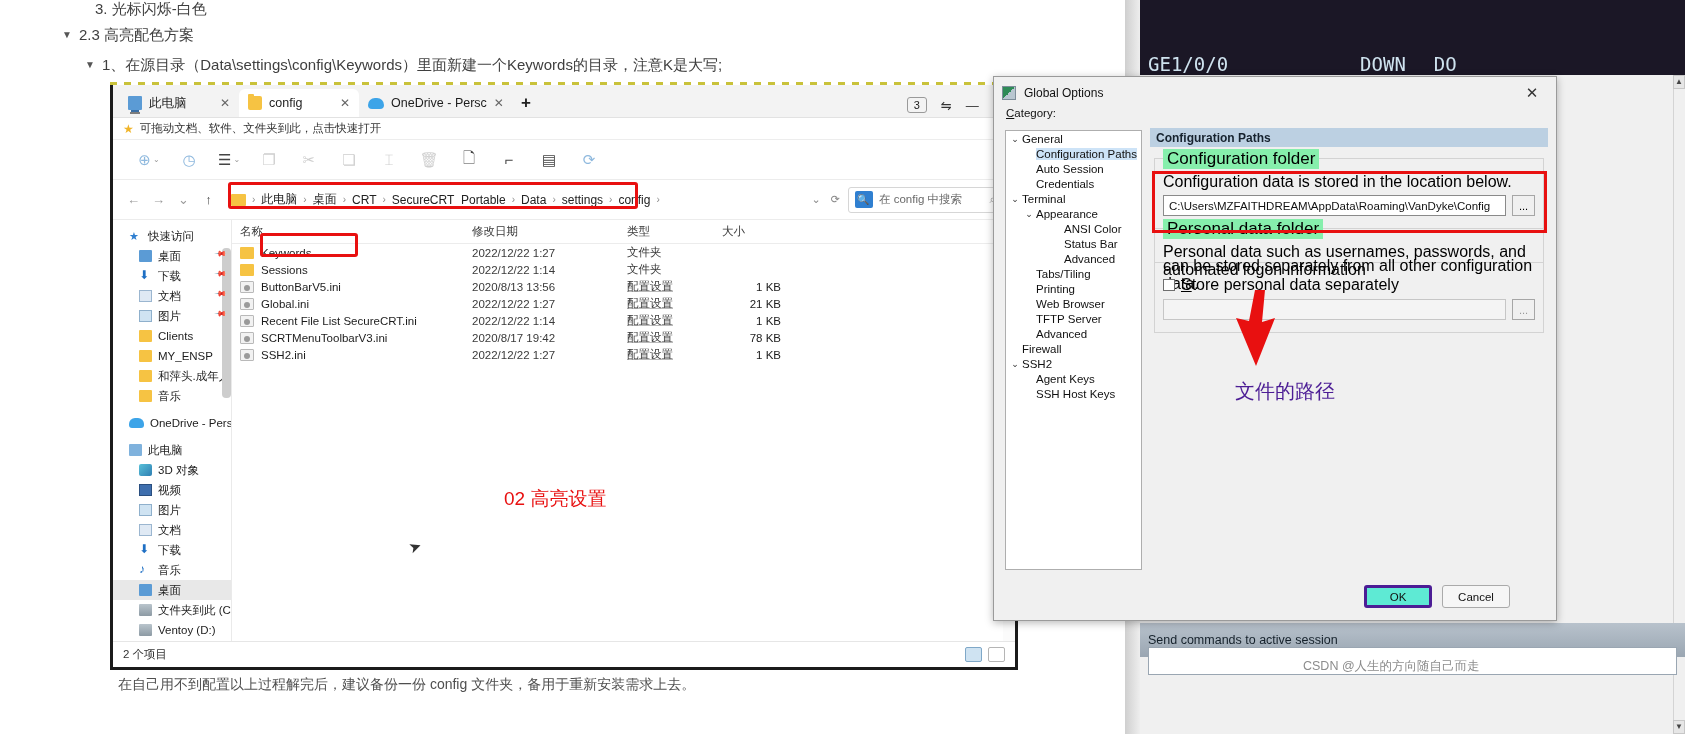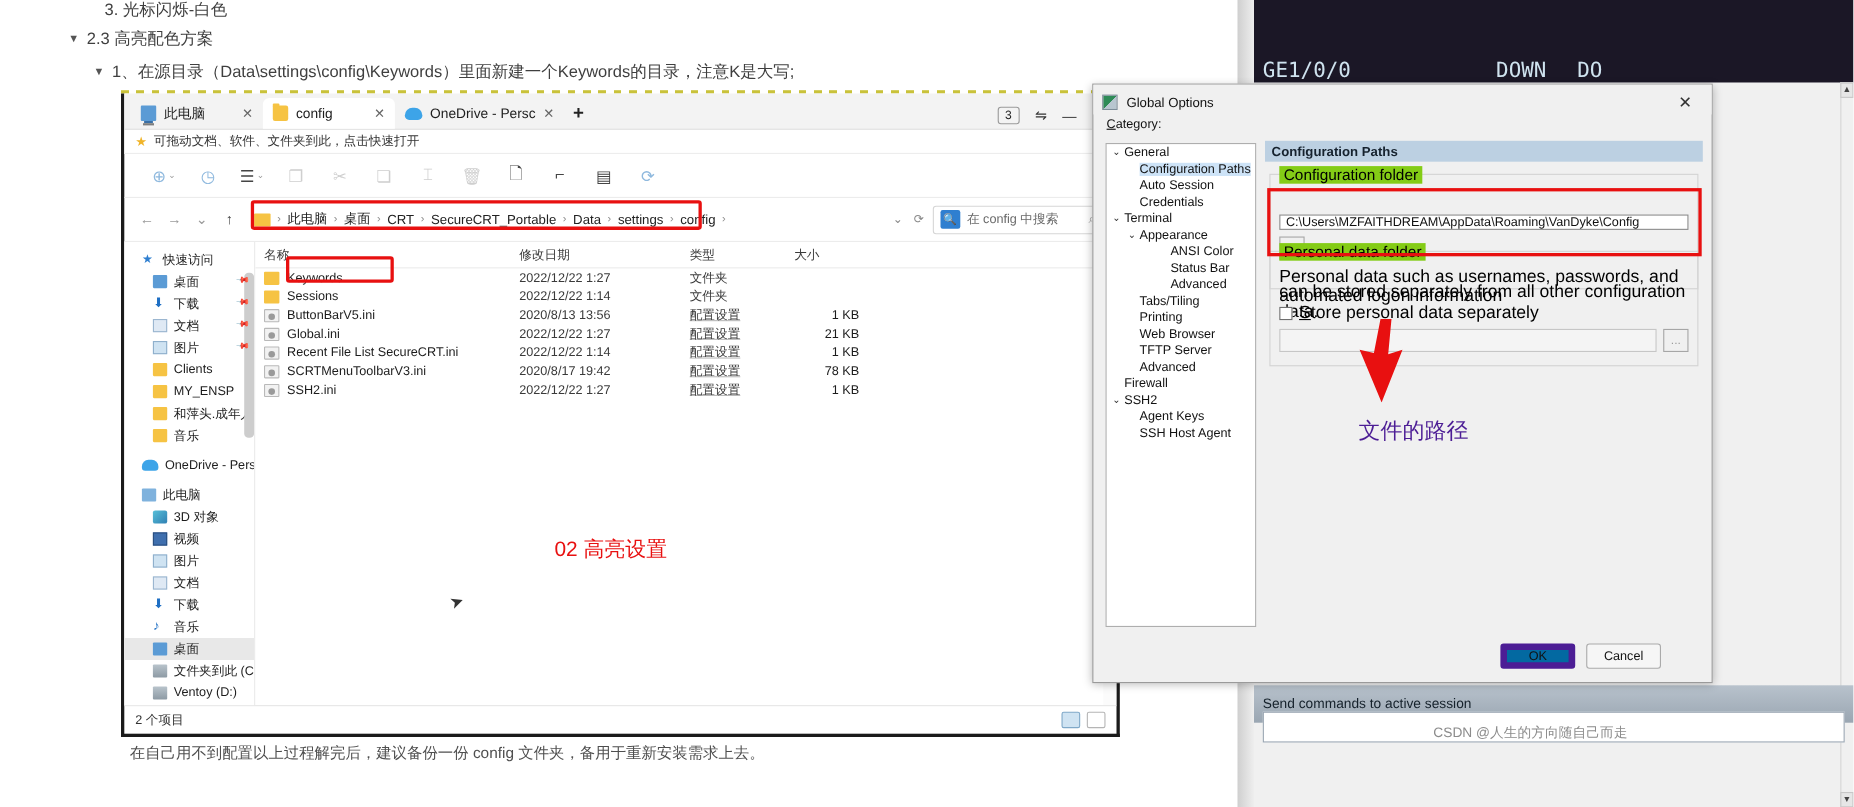--- a/index.html
+++ b/index.html
@@ -156,31 +156,31 @@
   .tnode { height:15px; display:flex; align-items:center; font-size:11.5px; color:#111; white-space:nowrap;}
   .tnode .chev { width:14px; text-align:center; font-size:9px; color:#333; }
   .tnode.sel .lbl { background:#cde3f7; }
   .lvl0 { padding-left:2px; }
   .lvl1 { padding-left:16px; }
   .lvl3 { padding-left:44px; }
 
   #rpanel { position:absolute; left:1150px; top:128px; width:398px; height:445px; }
   #rp-header { height:19px; background:#bcd0e2; display:flex; align-items:center; padding-left:6px; font-weight:bold; font-size:12px; color:#16222e;}
   .group { position:absolute; left:4px; right:4px; border:1px solid #d3d3d3; }
-  .group-title { position:absolute; background:#84cc16; padding:0 4px; font-size:14px; transform:translateY(-50%);}
+  .group-title { position:absolute; background:#86efac; padding:0 4px; font-size:17px; transform:translateY(-50%);}
   .field { height:21px; border:1px solid #8a8a8a; background:#fff; display:flex; align-items:center; padding:0 5px; font-size:11.5px; color:#111;}
   .ellip-btn { width:23px; height:21px; border:1px solid #a6a6a6; background:#f0f0f0; display:flex; align-items:center; justify-content:center; font-size:11px;}
   .cbx { width:12px;height:12px;border:1px solid #6f6f6f;background:#fff;display:inline-block;flex:none;}
   .muted { color:#9a9a9a; }
 
   #btn-ok, #btn-cancel {
     position:absolute; bottom:12px; width:68px; height:23px; font-size:11.5px;
     display:flex; align-items:center; justify-content:center; background:#f6f6f6;
   }
-  #btn-ok { right:124px; border:6px solid #4c1d95; border-radius:3px; background:#0369a1;}
+  #btn-ok { right:124px; border:3px solid #4c1d95; border-radius:3px; background:#5eead4;}
   #btn-cancel { right:46px; border:1px solid #aaaaaa; border-radius:3px; }
 
   
   #dlg-red-box { position:absolute; left:1152px; top:171px; width:395px; height:62px; border:3px solid #e81010; }
   #dlg-arrow { position:absolute; left:1232px; top:290px; width:60px; height:76px; }
   #dlg-red-text { position:absolute; left:1235px; top:378px; color:#4c1d95; font-size:20px; white-space:nowrap; }
 
   #watermark { position:absolute; left:1303px; top:658px; font-size:12.5px; color:#8c8c8c; white-space:nowrap; }
   #bottom-doc { position:absolute; left:118px; top:676px; font-size:14px; color:#3f3f3f; white-space:nowrap; opacity:.92;}
 </style>
@@ -555,30 +555,31 @@
     <div class="tnode lvl0">
       <span class="chev">⌄</span>
       <span class="lbl">SSH2</span>
     </div>
     <div class="tnode lvl1">
       <span class="chev"></span>
       <span class="lbl">Agent Keys</span>
     </div>
     <div class="tnode lvl1">
       <span class="chev"></span>
-      <span class="lbl">SSH Host Agent</span>
+      <span class="lbl">SSH Host Keys</span>
     </div>
   </div>
 
 <div id="rpanel">
   <div id="rp-header">Configuration Paths</div>
 
   <div class="group" style="top:30px; height:105px;">
     <span class="group-title" style="left:8px; top:0;">Configuration folder</span>
-    <div style="position:absolute; left:8px; top:36px; right:8px; display:flex; gap:6px;flex-direction:column;">
+    <div style="position:absolute; left:8px; top:14px;">Configuration data is stored in the location below.</div>
+    <div style="position:absolute; left:8px; top:36px; right:8px; display:flex; gap:6px;">
       <div class="field" style="flex:1;">C:\Users\MZFAITHDREAM\AppData\Roaming\VanDyke\Config</div>
       <div class="ellip-btn">...</div>
     </div>
   </div>
 
   <div class="group" style="top:100px; height:105px;">
     <span class="group-title" style="left:8px; top:0;">Personal data folder</span>
     <div style="position:absolute; left:8px; top:14px;">Personal data such as usernames, passwords, and automated logon information</div>
     <div style="position:absolute; left:8px; top:28px;">can be stored separately from all other configuration data.</div>
     <div style="position:absolute; left:8px; top:47px; display:flex; align-items:center; gap:6px;">

